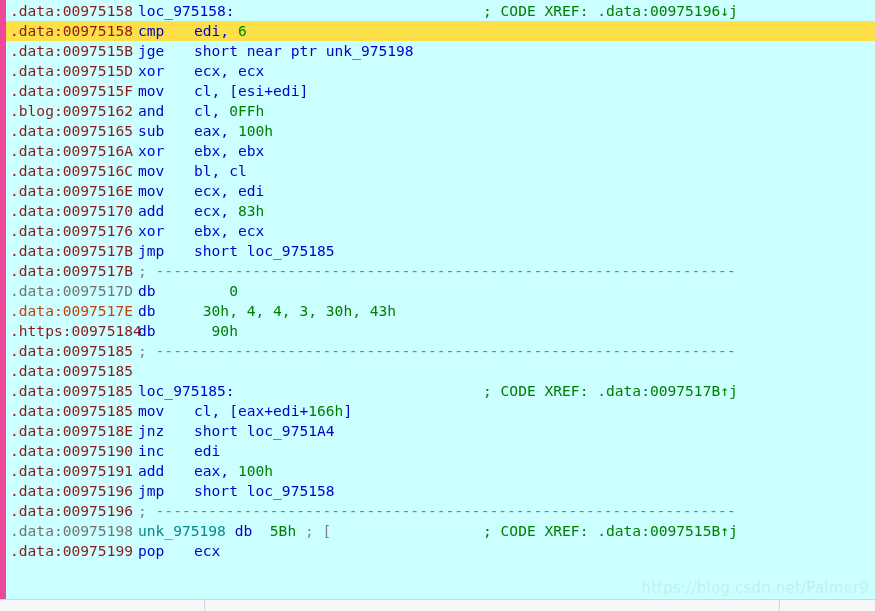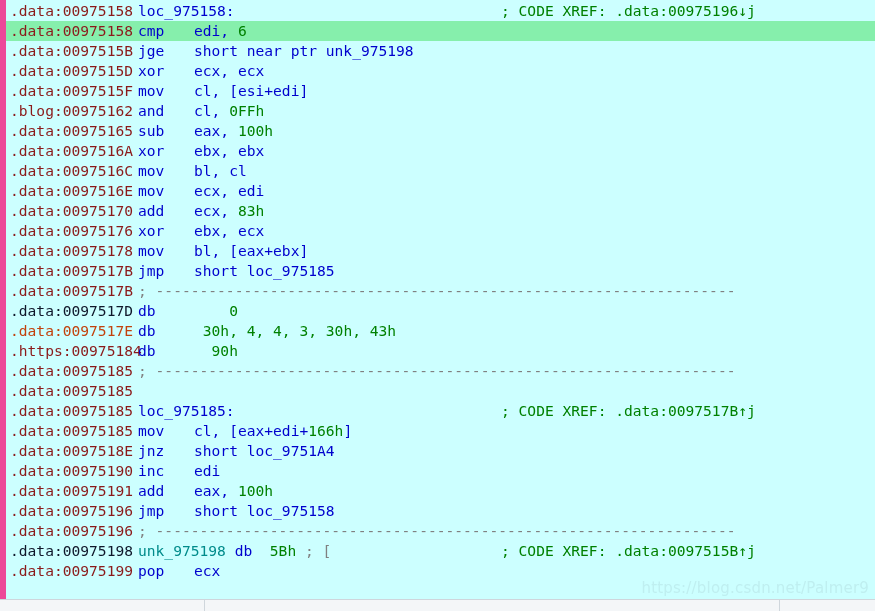--- a/index.html
+++ b/index.html
@@ -41,54 +41,54 @@
   .line {
     position: relative;
     height: 20px;
     line-height: 20px;
     white-space: pre;
     font-size: 14.6px;
     font-family: "DejaVu Sans Mono", "Liberation Mono", monospace;
     letter-spacing: 0px;
   }
   .line.selected {
-    background: #86efac;
+    background: #fde047;
   }
 
   
   .addr {
     display: inline-block;
     width: 132px;
     padding-left: 4px;
     box-sizing: border-box;
     color: #8b1a1a;
   }
   .addr.dim   { color: #c2410c; }
-  .addr.olive { color: #0f172a; }
+  .addr.olive { color: #737373; }
 
   .body { display: inline-block; }
 
   .mnem {
     display: inline-block;
     width: 56px;
     color: #0000cd;
   }
   .mnem.nopad { width: auto; }
 
   .ops   { color: #0000cd; }
   .num   { color: #008000; }
   .lbl   { color: #0000cd; }
   .name  { color: #008b8b; }
   .cmt   { color: #808080; }
   .dashes{ color: #808080; }
 
   
   .rcmt {
     position: absolute;
-    left: 495px;
+    left: 477px;
     top: 0;
     color: #008000;
     white-space: pre;
   }
 
   
   #watermark {
     position: absolute;
     right: 6px;
     bottom: 14px;
@@ -141,21 +141,20 @@
         <div class="line"><span class="addr">.data:0097515B</span><span class="body"><span class="mnem">jge</span><span class="ops">short near ptr unk_975198</span></span></div>
         <div class="line"><span class="addr">.data:0097515D</span><span class="body"><span class="mnem">xor</span><span class="ops">ecx, ecx</span></span></div>
         <div class="line"><span class="addr">.data:0097515F</span><span class="body"><span class="mnem">mov</span><span class="ops">cl, [esi+edi]</span></span></div>
         <div class="line"><span class="addr">.blog:00975162</span><span class="body"><span class="mnem">and</span><span class="ops">cl, </span><span class="num">0FFh</span></span></div>
         <div class="line"><span class="addr">.data:00975165</span><span class="body"><span class="mnem">sub</span><span class="ops">eax, </span><span class="num">100h</span></span></div>
         <div class="line"><span class="addr">.data:0097516A</span><span class="body"><span class="mnem">xor</span><span class="ops">ebx, ebx</span></span></div>
         <div class="line"><span class="addr">.data:0097516C</span><span class="body"><span class="mnem">mov</span><span class="ops">bl, cl</span></span></div>
         <div class="line"><span class="addr">.data:0097516E</span><span class="body"><span class="mnem">mov</span><span class="ops">ecx, edi</span></span></div>
         <div class="line"><span class="addr">.data:00975170</span><span class="body"><span class="mnem">add</span><span class="ops">ecx, </span><span class="num">83h</span></span></div>
         <div class="line"><span class="addr">.data:00975176</span><span class="body"><span class="mnem">xor</span><span class="ops">ebx, ecx</span></span></div>
-        <div class="line"><span class="addr">.data:00975178</span><span class="body"><span class="mnem">mov</span><span class="ops">bl, [eax+ebx]</span></span></div>
         <div class="line"><span class="addr">.data:0097517B</span><span class="body"><span class="mnem">jmp</span><span class="ops">short loc_975185</span></span></div>
         <div class="line"><span class="addr">.data:0097517B</span><span class="body"><span class="dashes">; ------------------------------------------------------------------</span></span></div>
         <div class="line"><span class="addr olive">.data:0097517D</span><span class="body"><span class="mnem">db</span><span>    </span><span class="num">0</span></span></div>
         <div class="line"><span class="addr dim">.data:0097517E</span><span class="body"><span class="mnem">db</span><span> </span><span class="num">30h, 4, 4, 3, 30h, 43h</span></span></div>
         <div class="line"><span class="addr">.https:00975184</span><span class="body"><span class="mnem">db</span><span>  </span><span class="num">90h</span></span></div>
         <div class="line"><span class="addr">.data:00975185</span><span class="body"><span class="dashes">; ------------------------------------------------------------------</span></span></div>
         <div class="line"><span class="addr">.data:00975185</span><span class="body"><span></span></span></div>
         <div class="line"><span class="addr">.data:00975185</span><span class="body"><span class="lbl">loc_975185:</span></span><span class="rcmt">; CODE XREF: .data:0097517B↑j</span></div>
         <div class="line"><span class="addr">.data:00975185</span><span class="body"><span class="mnem">mov</span><span class="ops">cl, [eax+edi+</span><span class="num">166h</span><span class="ops">]</span></span></div>
         <div class="line"><span class="addr">.data:0097518E</span><span class="body"><span class="mnem">jnz</span><span class="ops">short loc_9751A4</span></span></div>

